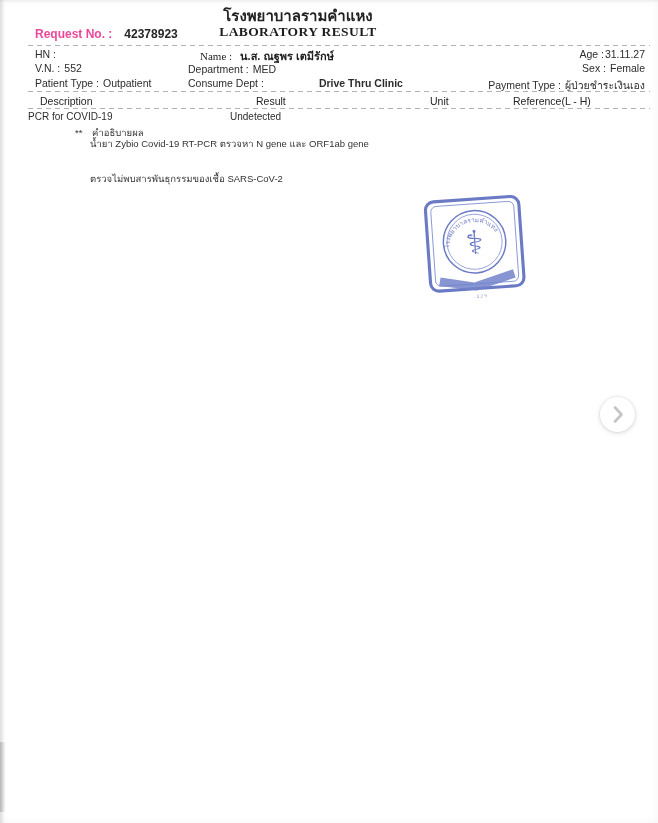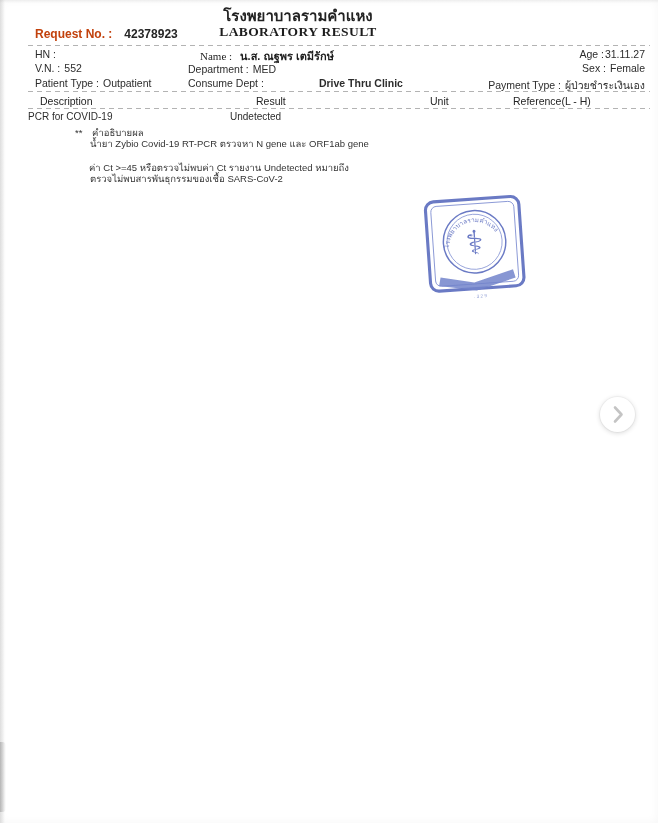--- a/index.html
+++ b/index.html
@@ -31,21 +31,21 @@
     top: 24px; left: 108px; width: 380px; text-align: center;
     font-family: "Liberation Serif", serif;
     font-size: 13.5px; font-weight: bold; letter-spacing: 0.4px; color: #1d1d1d;
   }
   .request-row { top: 27px; left: 35px; font-size: 12px; font-weight: bold; color: #252525; }
   .request-row .val { margin-left: 12px; }
   .dashed {
     position: absolute; left: 28px; right: 8px; height: 1px;
     background: repeating-linear-gradient(90deg, #b3b3b3 0 5px, transparent 5px 9px);
   }
-  .lbl { color: #c2410c; margin-top: 47px; }
+  .lbl { color: #ec4899; margin-top: 47px; }
   .info { font-size: 10.5px; color: #2c2c2c; }
   .info .val { margin-left: 4px; }
   .name-label {
     font-family: "Liberation Serif", serif;
     font-weight: normal; font-size: 11px; color: #1d1d1d;
   }
   .name-value { font-weight: bold; margin-left: 8px; font-size: 11px; color: #1d1d1d; margin-top: 44px; }
   .semibold { font-weight: bold; padding-left: 45px; }
   .right-col { right: 13px; text-align: right; }
   .th { font-size: 10.5px; font-weight: normal; color: #242424; }
@@ -132,21 +132,20 @@
     <div class="abs td" style="top:111px; left:230px">Undetected</div>
     <div class="abs td" style="top:111px; left:430px"></div>
     <div class="abs td" style="top:111px; left:513px"></div>
   </div>
 
   <div class="abs comment" style="top:125px; left:75px">
     <span>**</span>
     <span style="margin-left:7px">คำอธิบายผล</span>
   </div>
   <div class="abs comment" style="top:136px; left:90px">น้ำยา Zybio Covid-19 RT-PCR ตรวจหา N gene และ ORF1ab gene</div>
-  <div class="abs comment" style="top:160px; left:89px">ค่า Ct &gt;=45 หรือตรวจไม่พบค่า Ct รายงาน Undetected หมายถึง</div>
   <div class="abs comment" style="top:171px; left:90px">ตรวจไม่พบสารพันธุกรรมของเชื้อ SARS-CoV-2</div>
 
   <div class="abs stamp-wrap">
     <svg width="104" height="104" viewBox="0 0 100 100">
       <defs>
         <path id="stamp-arc" d="M 25 50 A 25 25 0 0 1 75 50" fill="none"></path>
       </defs>
       <rect x="5" y="3" width="90" height="86" rx="8" fill="none" stroke="#4a5db8" stroke-width="3"></rect>
       <rect x="10" y="7.5" width="80" height="77" rx="5.5" fill="none" stroke="#6d7ecb" stroke-width="0.9"></rect>
       <circle cx="50" cy="44" r="30" fill="none" stroke="#4a5db8" stroke-width="1.4"></circle>

